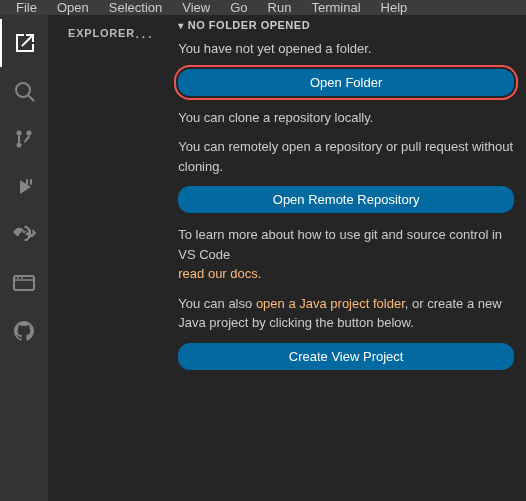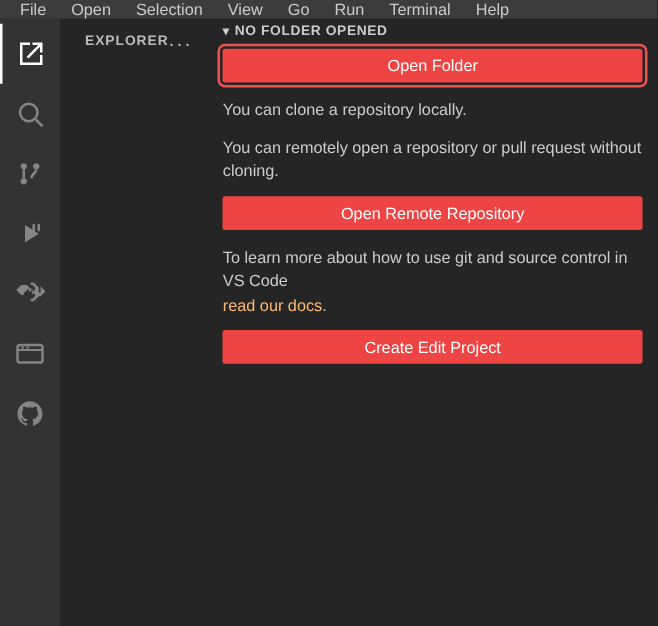--- a/index.html
+++ b/index.html
@@ -127,28 +127,28 @@
     .paragraph {
       color: #cccccc;
       font-size: 13px;
       line-height: 1.5;
       margin-bottom: 10px;
     }
 
     .btn-blue {
       display: block;
       width: 100%;
-      background: #ef4444;
+      background: #0369a1;
       color: #ffffff;
       border: none;
       padding: 6px 12px;
       font-size: 13px;
       cursor: pointer;
       text-align: center;
-      border-radius: 2px;
+      border-radius: 12px;
       margin-bottom: 12px;
       font-family: inherit;
     }
 
     .btn-highlighted {
       outline: 2px solid #f05252;
       outline-offset: 2px;
     }
 
     .link {
@@ -236,34 +236,39 @@
       <span class="sidebar-more">...</span>
     </div>
 
     <div class="explorer-content">
 
       <div class="section-header">
         <span class="chevron">▾</span>
         <span>NO FOLDER OPENED</span>
       </div>
 
+      <p class="paragraph">You have not yet opened a folder.</p>
 
       <button class="btn-blue btn-highlighted">Open Folder</button>
 
       <p class="paragraph">You can clone a repository locally.</p>
 
 
       <p class="paragraph">You can remotely open a repository or pull request without cloning.</p>
 
       <button class="btn-blue">Open Remote Repository</button>
 
       <p class="paragraph">
         <span>To learn more about how to use git and source control in VS Code</span>
         <br>
         <a class="link">read our docs</a><span>.</span>
       </p>
 
-
-      <button class="btn-blue">Create Edit Project</button>
+      <p class="paragraph">
+        <span>You can also</span>
+        <a class="link">open a Java project folder</a><span>, or create a new Java project by clicking the button below.</span>
+      </p>
+
+      <button class="btn-blue">Create View Project</button>
 
     </div>
   </div>
 </div>
 
 </body></html>

